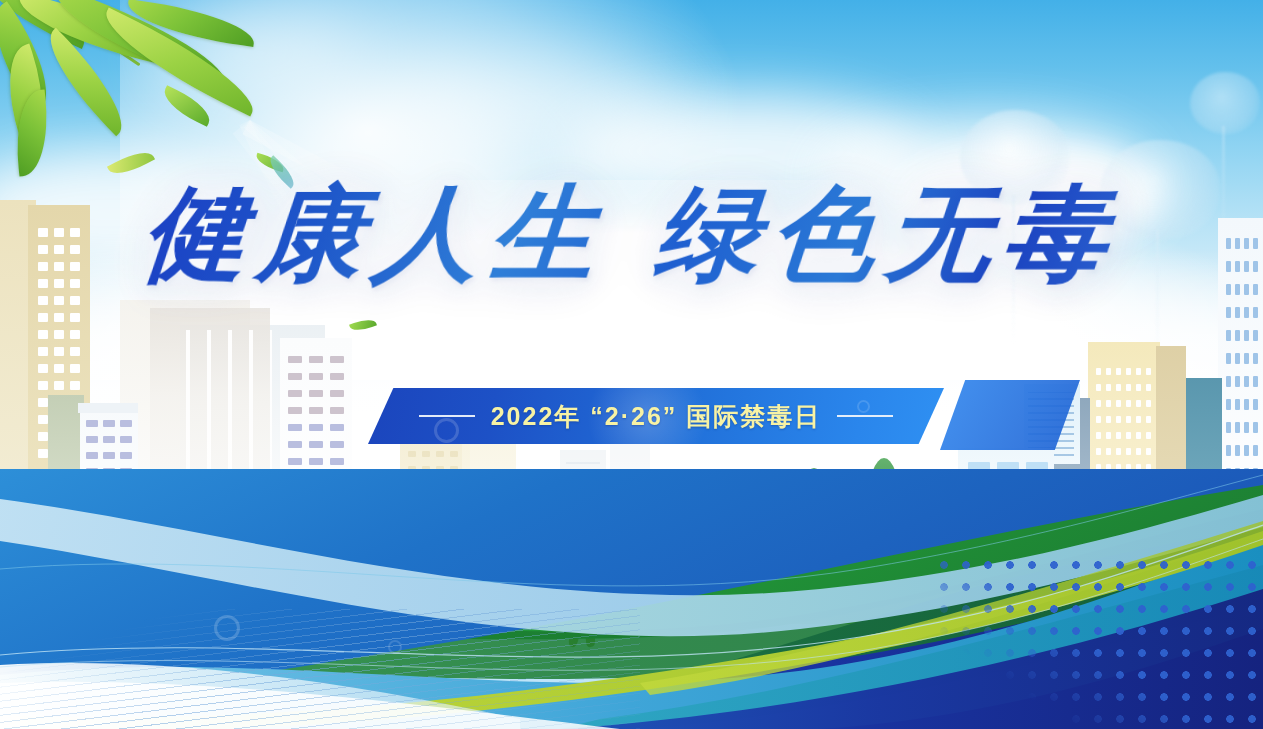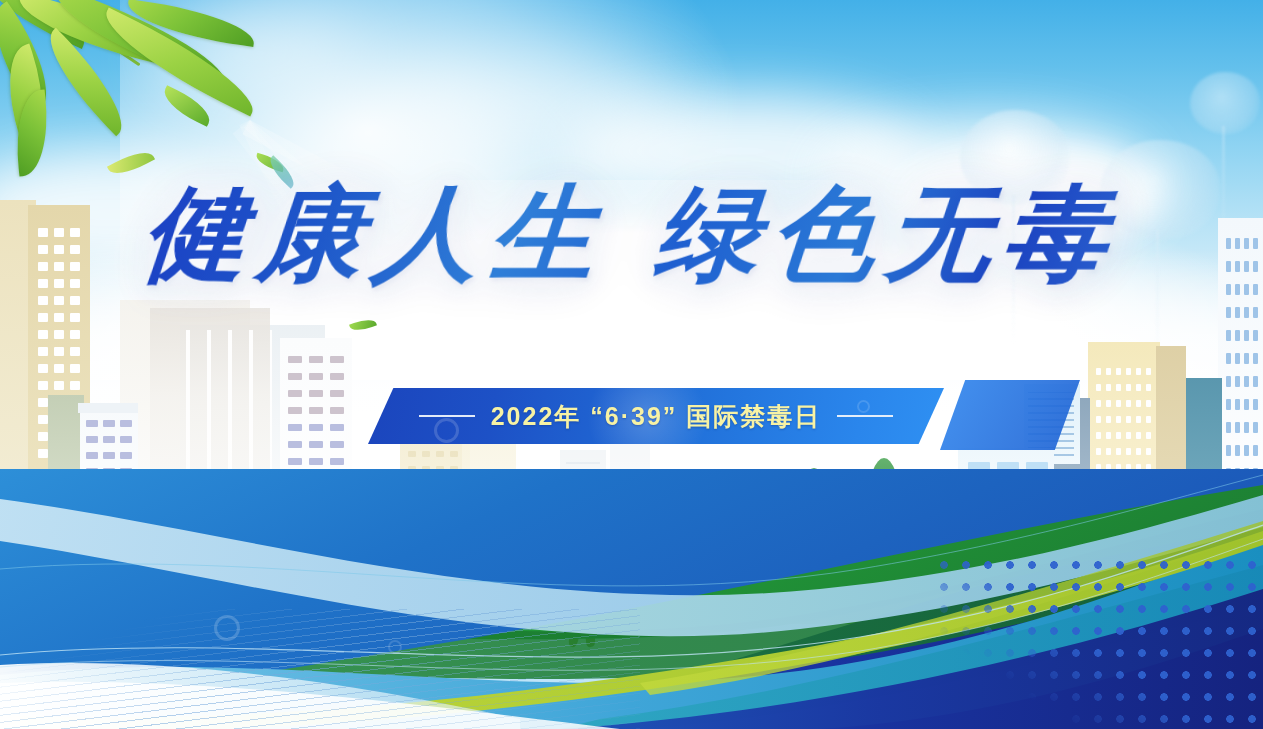--- a/index.html
+++ b/index.html
@@ -669,21 +669,21 @@
   <div class="title-wrap">
     <div class="title">健康人生  绿色无毒</div>
   </div>
 
   <div class="banner">
     <div class="sheen"></div>
     <div class="ring"></div>
     <div class="ring2"></div>
     <div class="banner-inner">
       <span class="dash"></span>
-      <span class="banner-text">2022年 “6·39” 国际禁毒日</span>
+      <span class="banner-text">2022年 “2·26” 国际禁毒日</span>
       <span class="dash"></span>
     </div>
   </div>
 
   <div class="wavelayer">
     <svg viewBox="0 0 1263 260" preserveAspectRatio="none">
       <defs>
         <linearGradient id="gNavy" x1="0" y1="0" x2="1" y2="0">
           <stop offset="0%" stop-color="#1e4fb8"></stop>
           <stop offset="45%" stop-color="#19339f"></stop>

